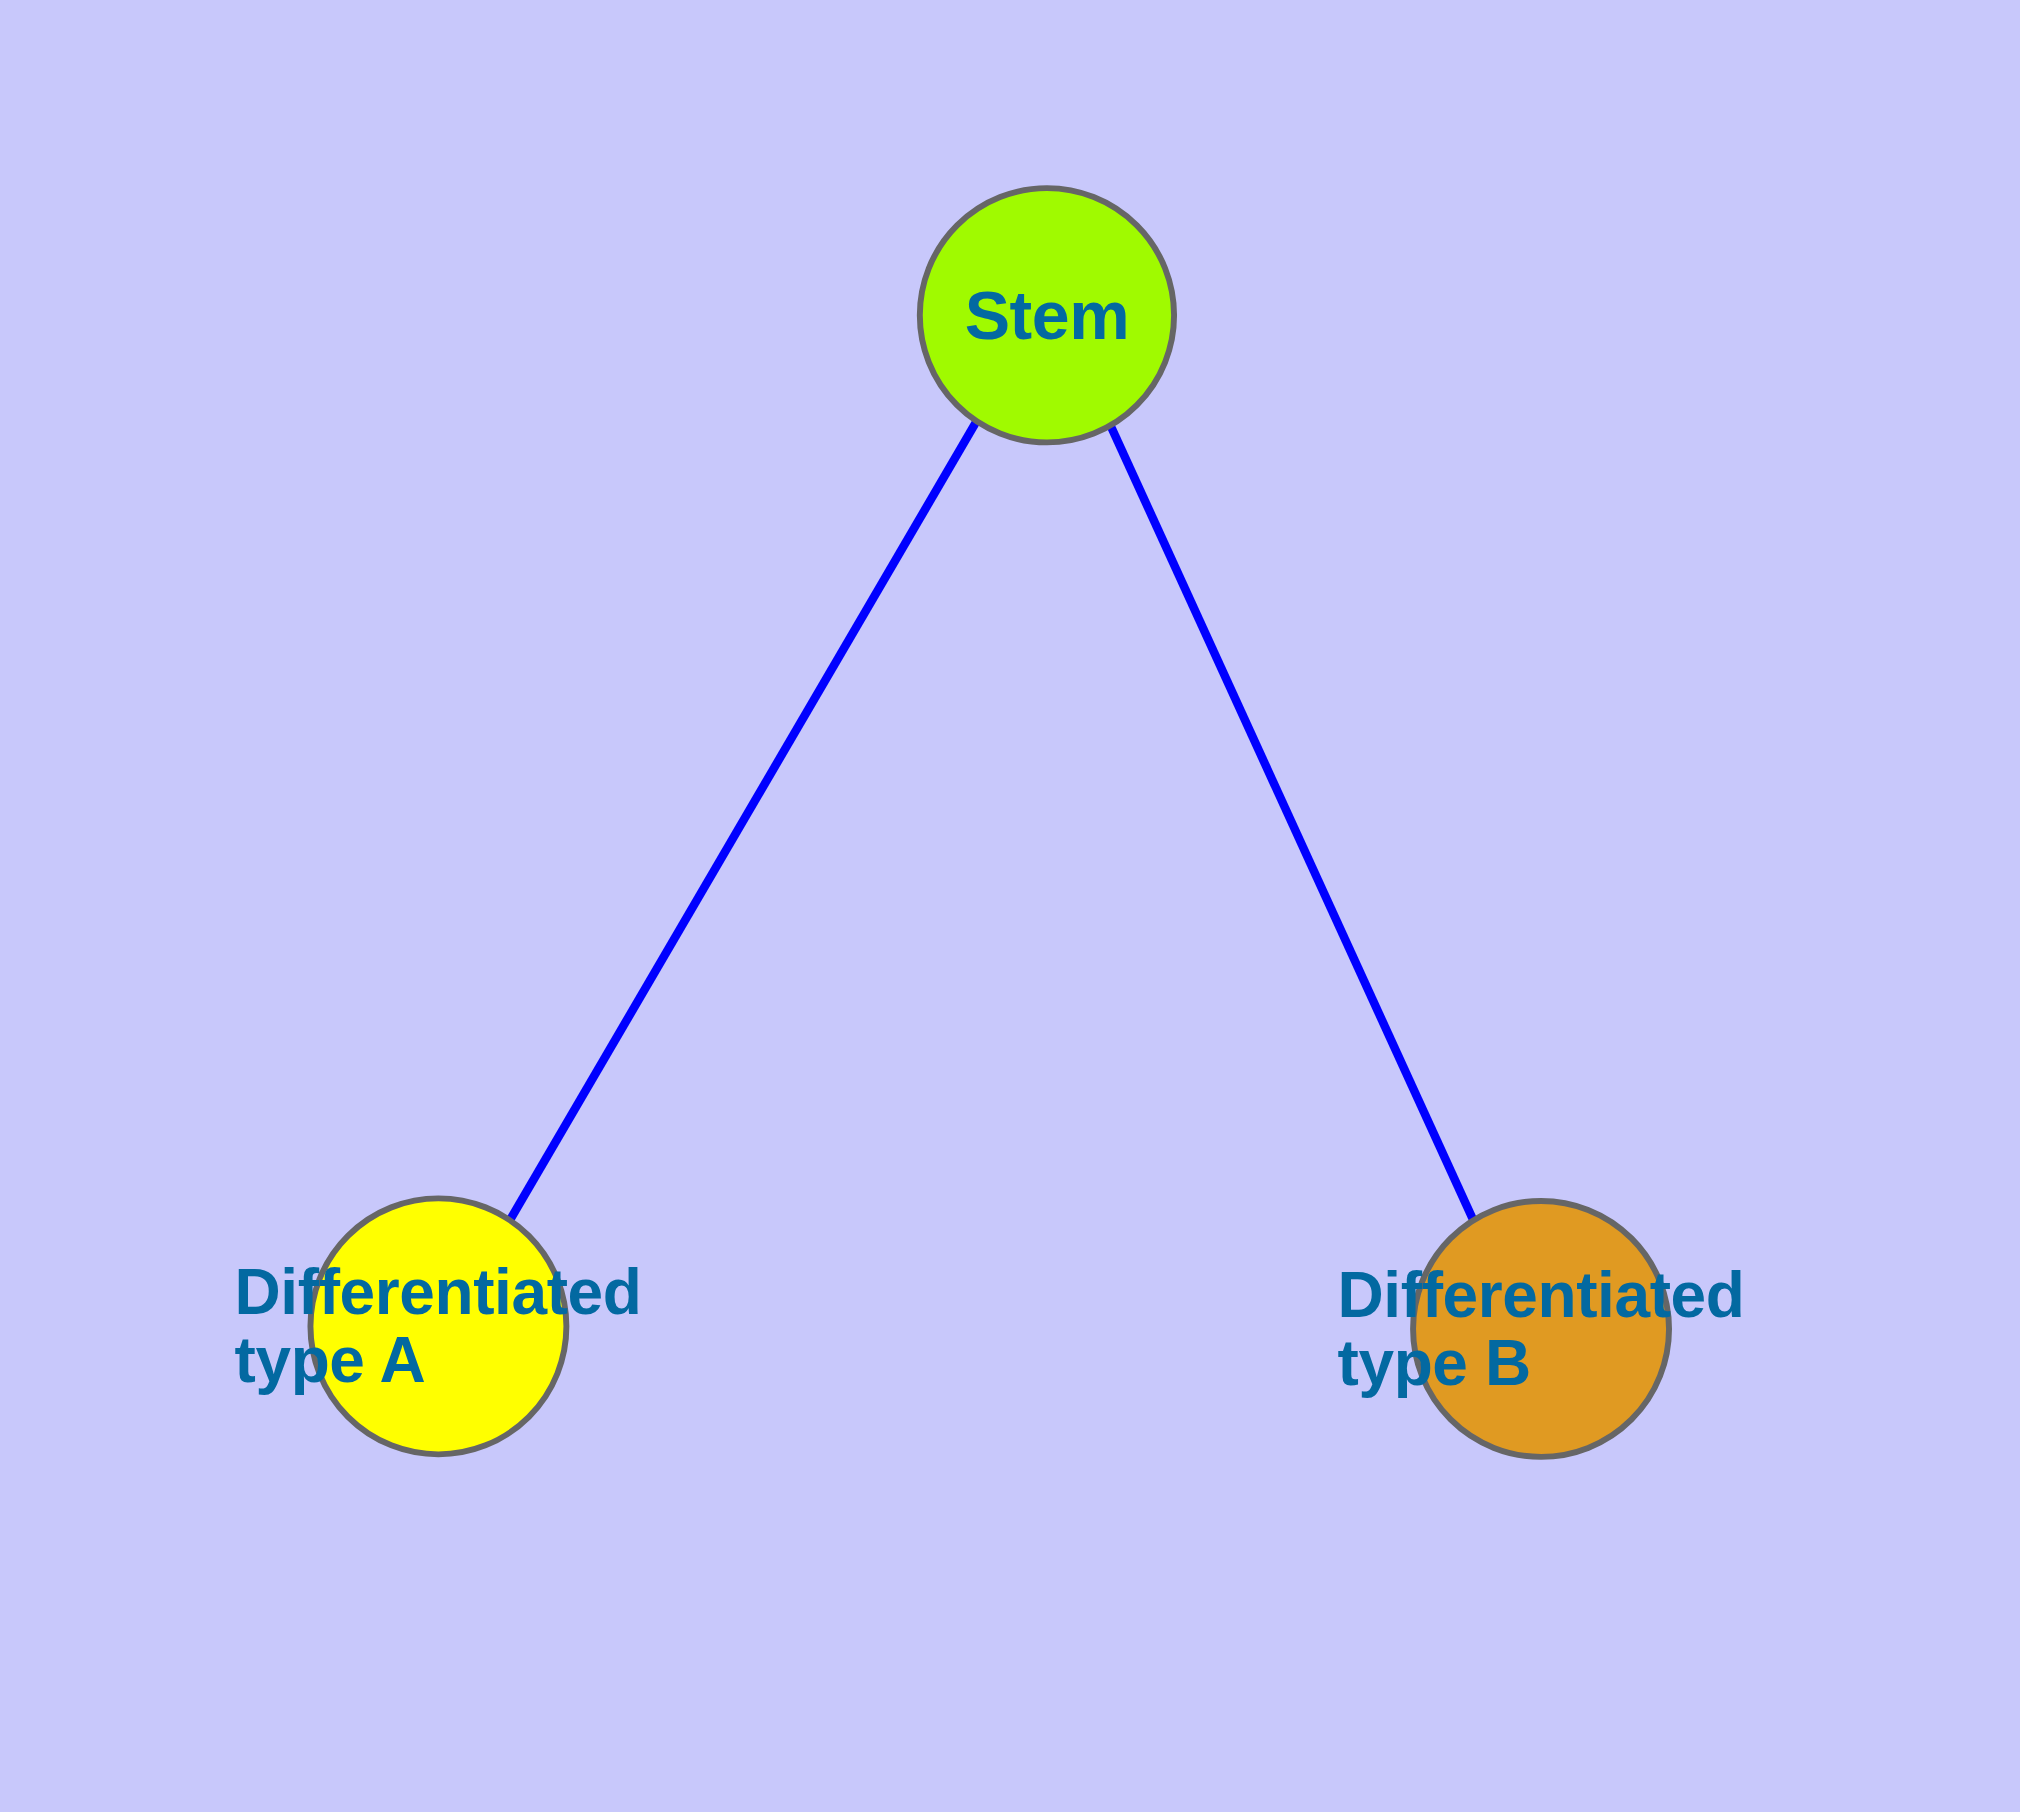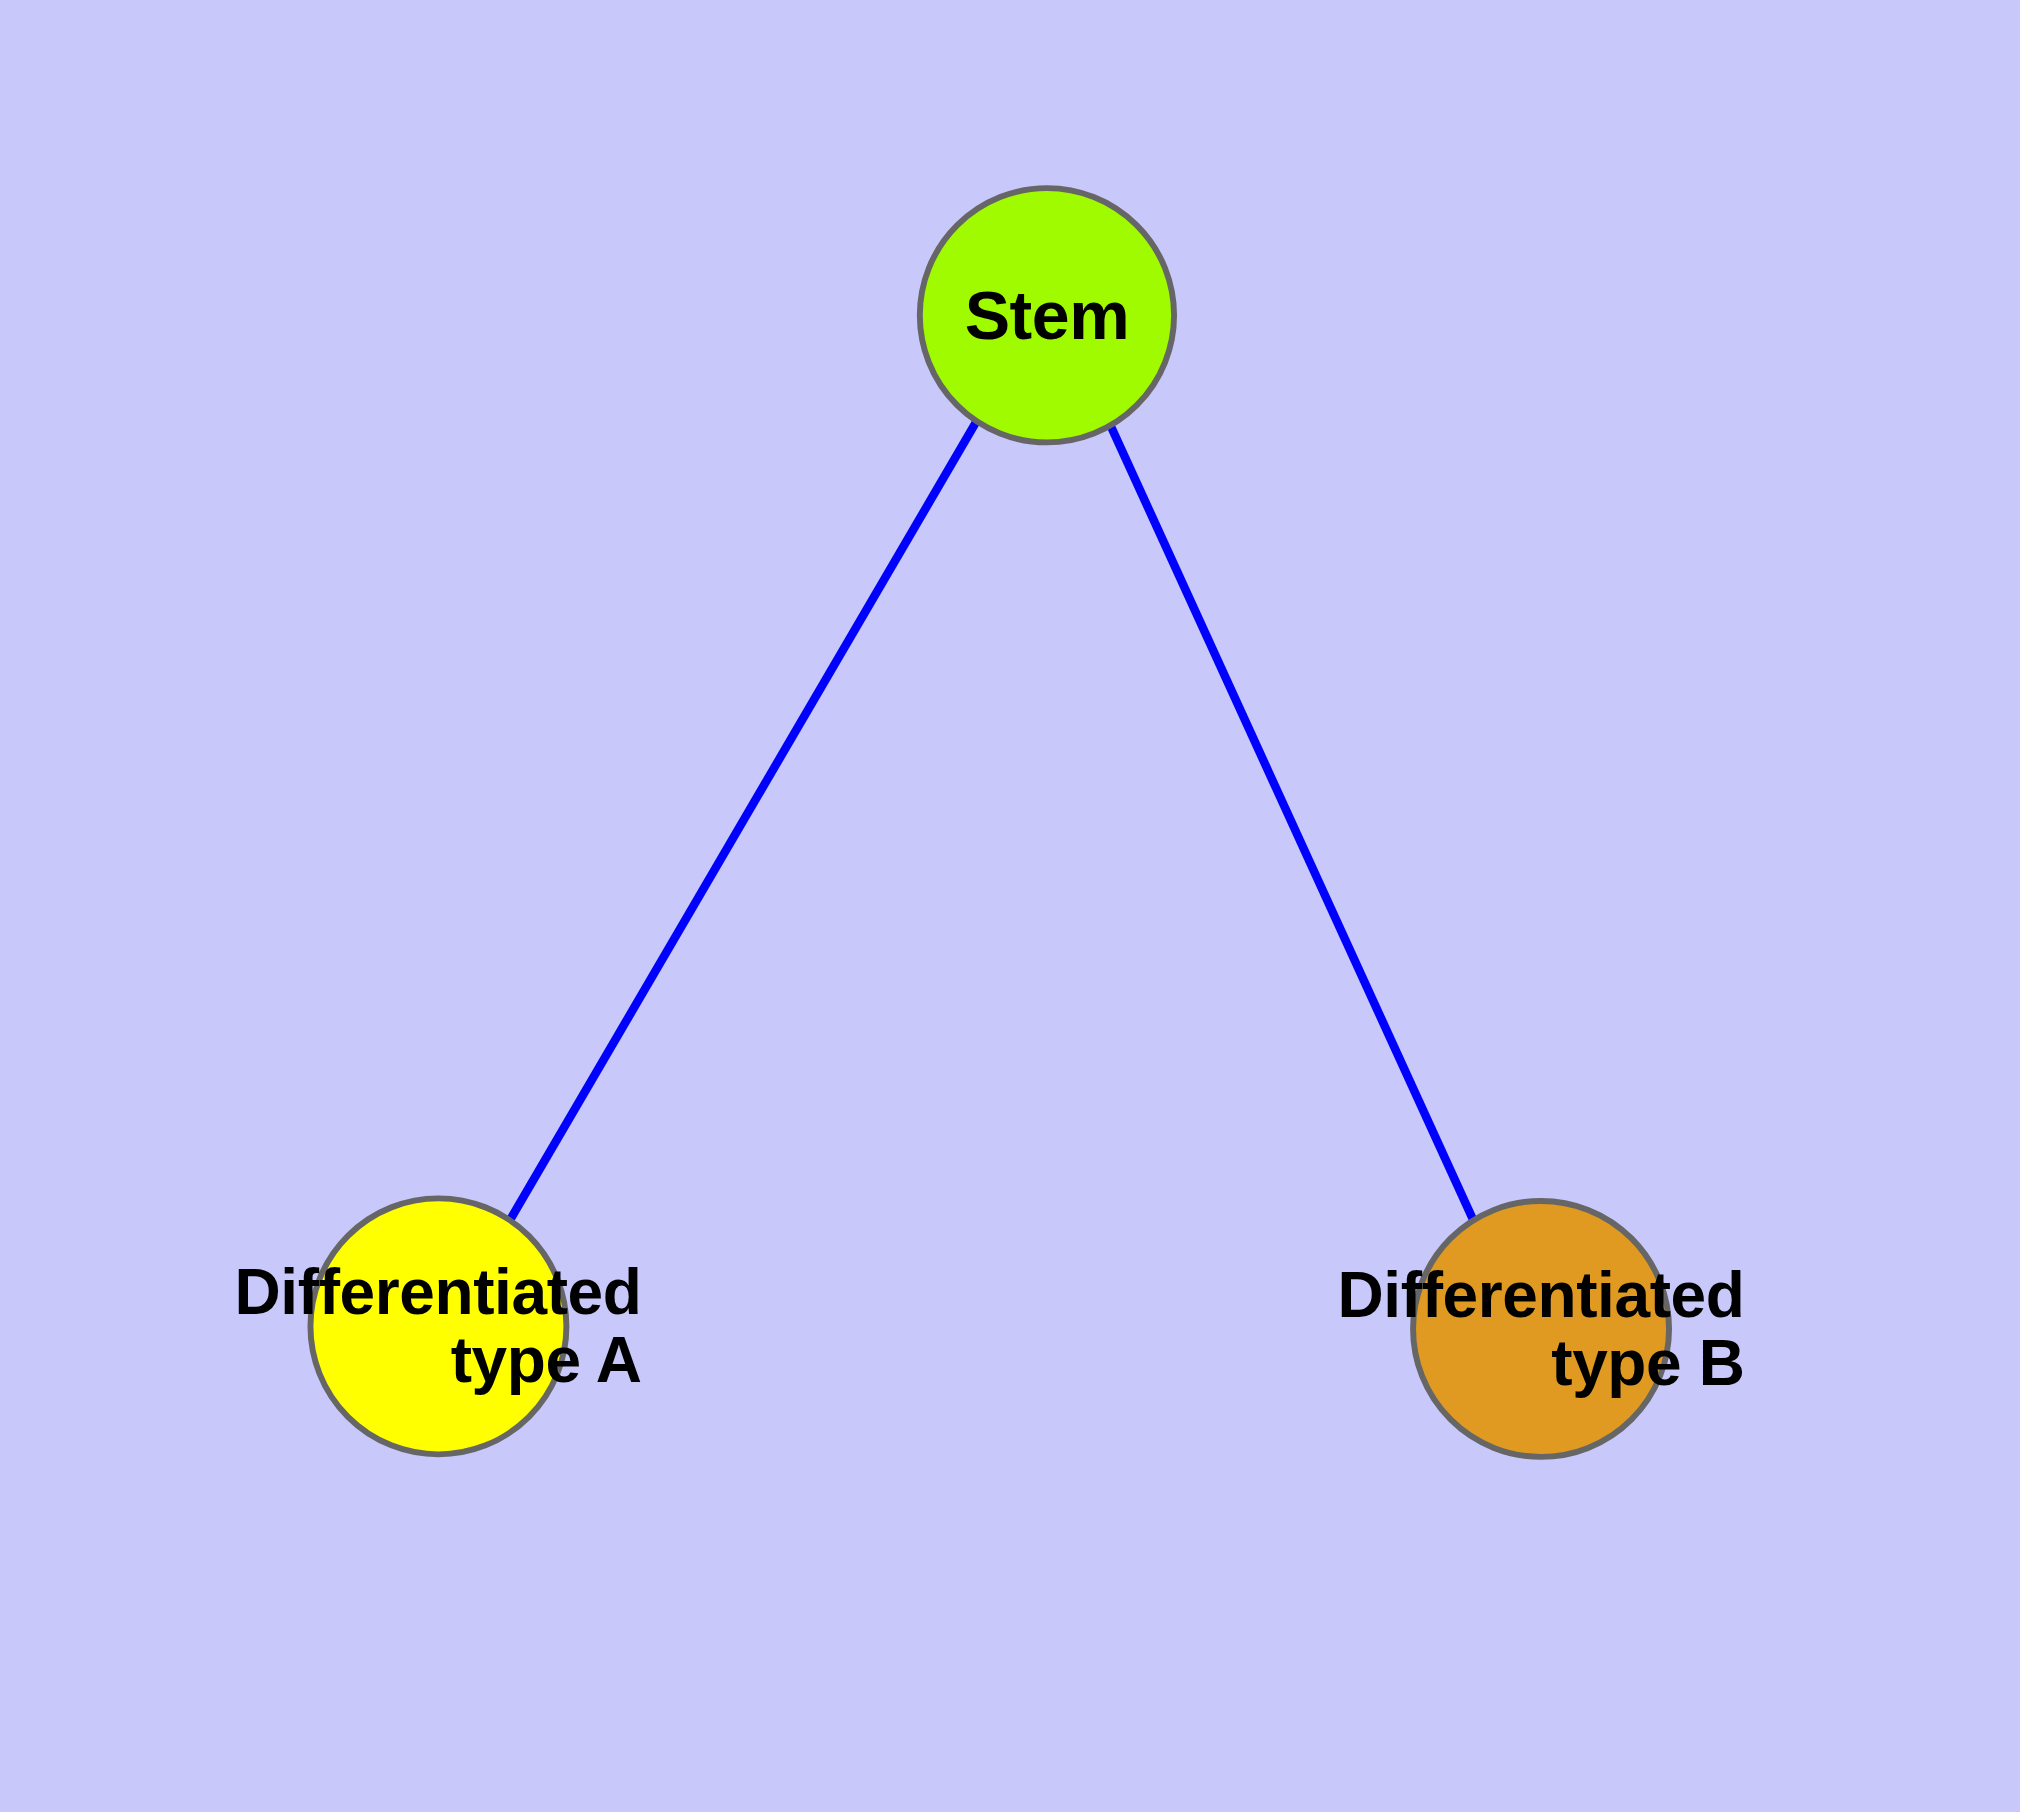--- a/index.html
+++ b/index.html
@@ -20,23 +20,23 @@
   }
   #graph-svg {
     position: absolute;
     top: 0;
     left: 0;
     width: 2021px;
     height: 1812px;
   }
   .node-label {
     position: absolute;
-    text-align: right;
+    text-align: left;
     font-weight: bold;
-    color: #000000;
+    color: #0369a1;
     line-height: 1.06;
     white-space: pre;
     pointer-events: none;
     letter-spacing: -0.4px;
   }
   #label-stem {
     font-size: 68px;
     left: 1047px;
     top: 315px;
     transform: translate(-50%, -50%);

